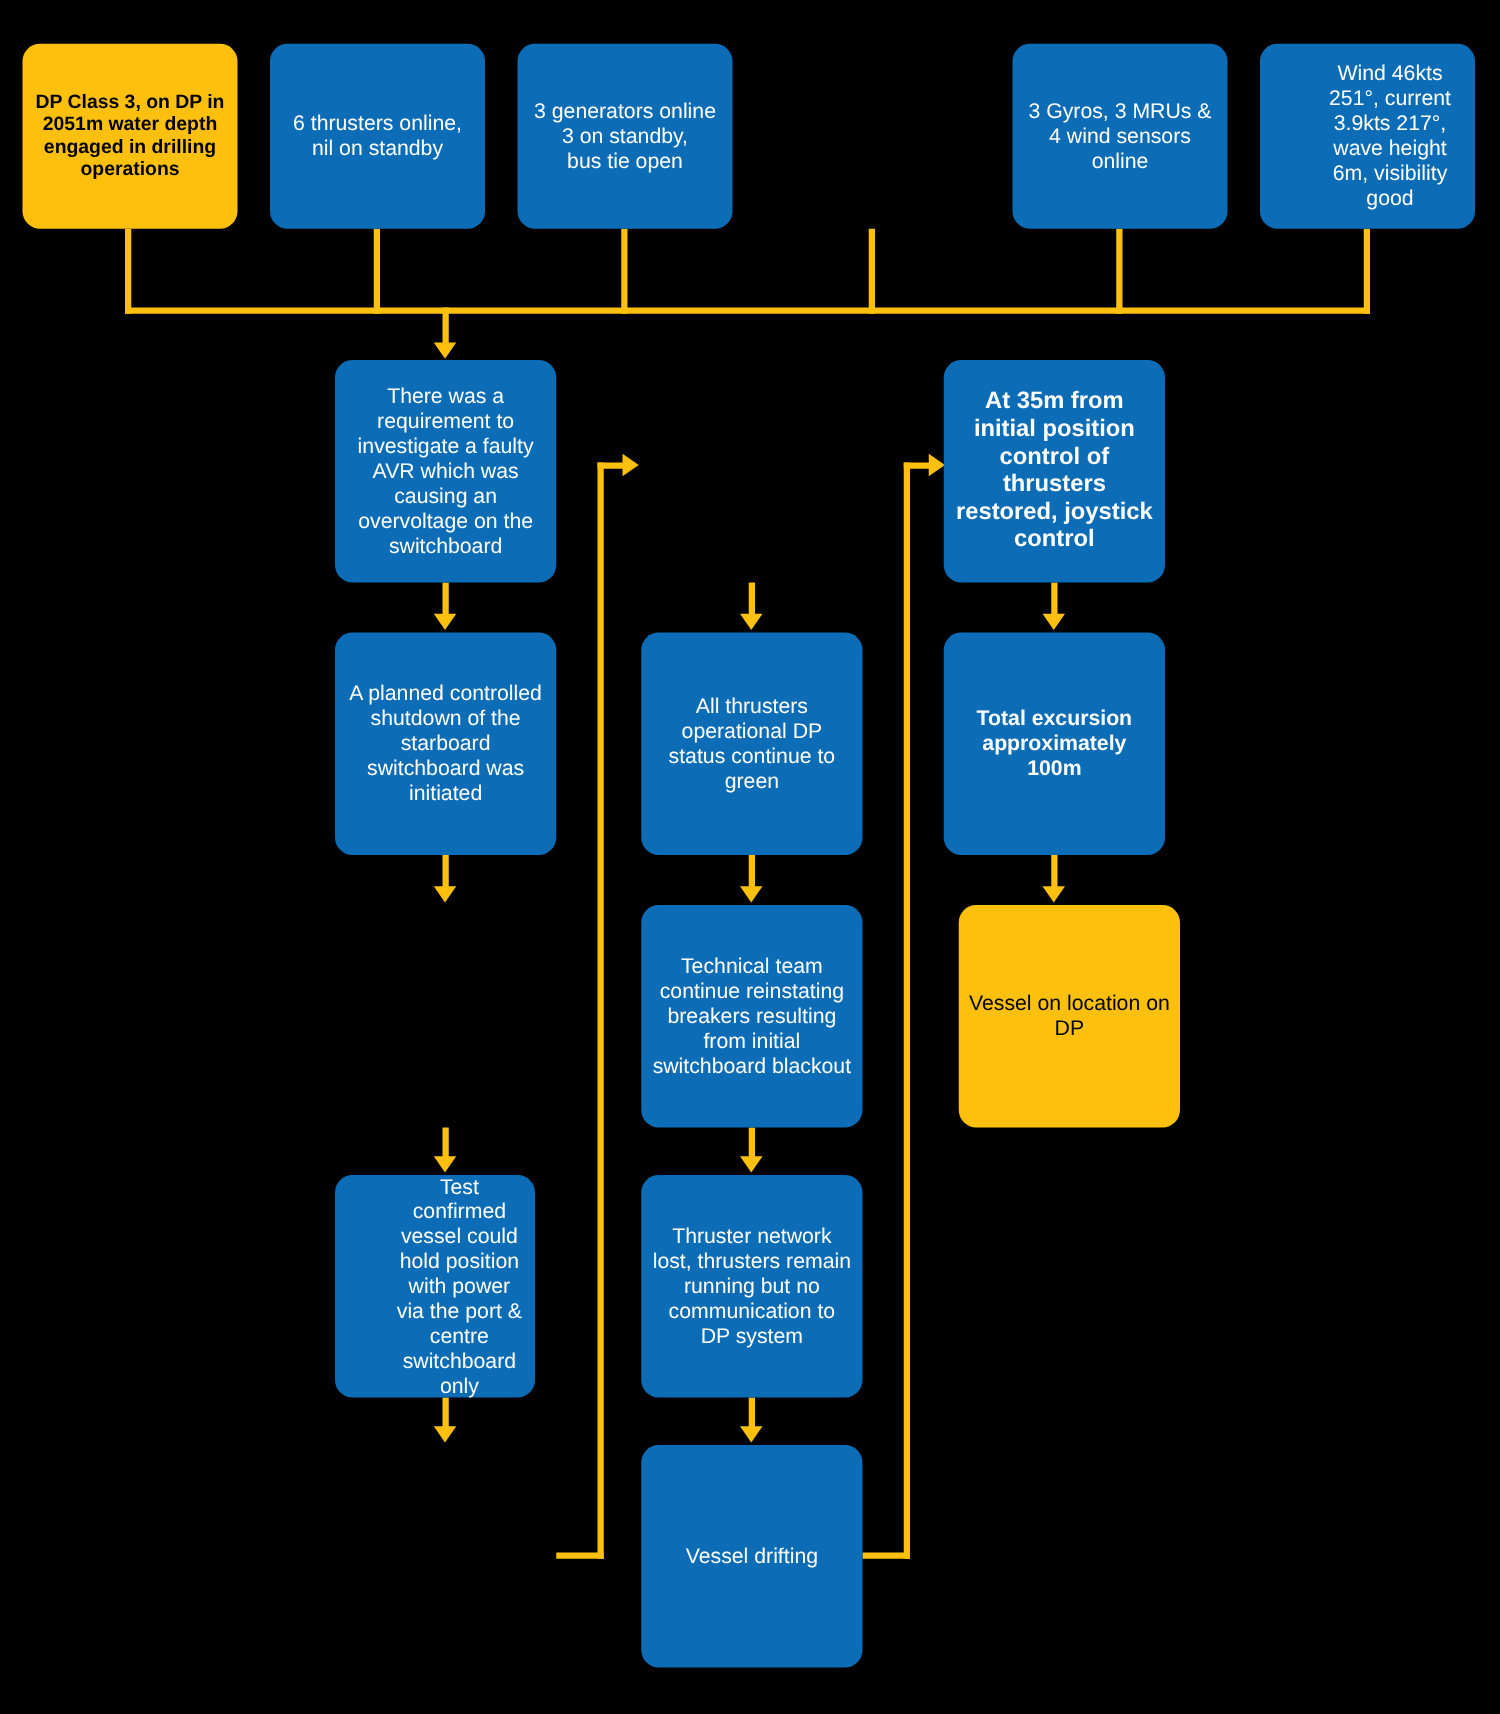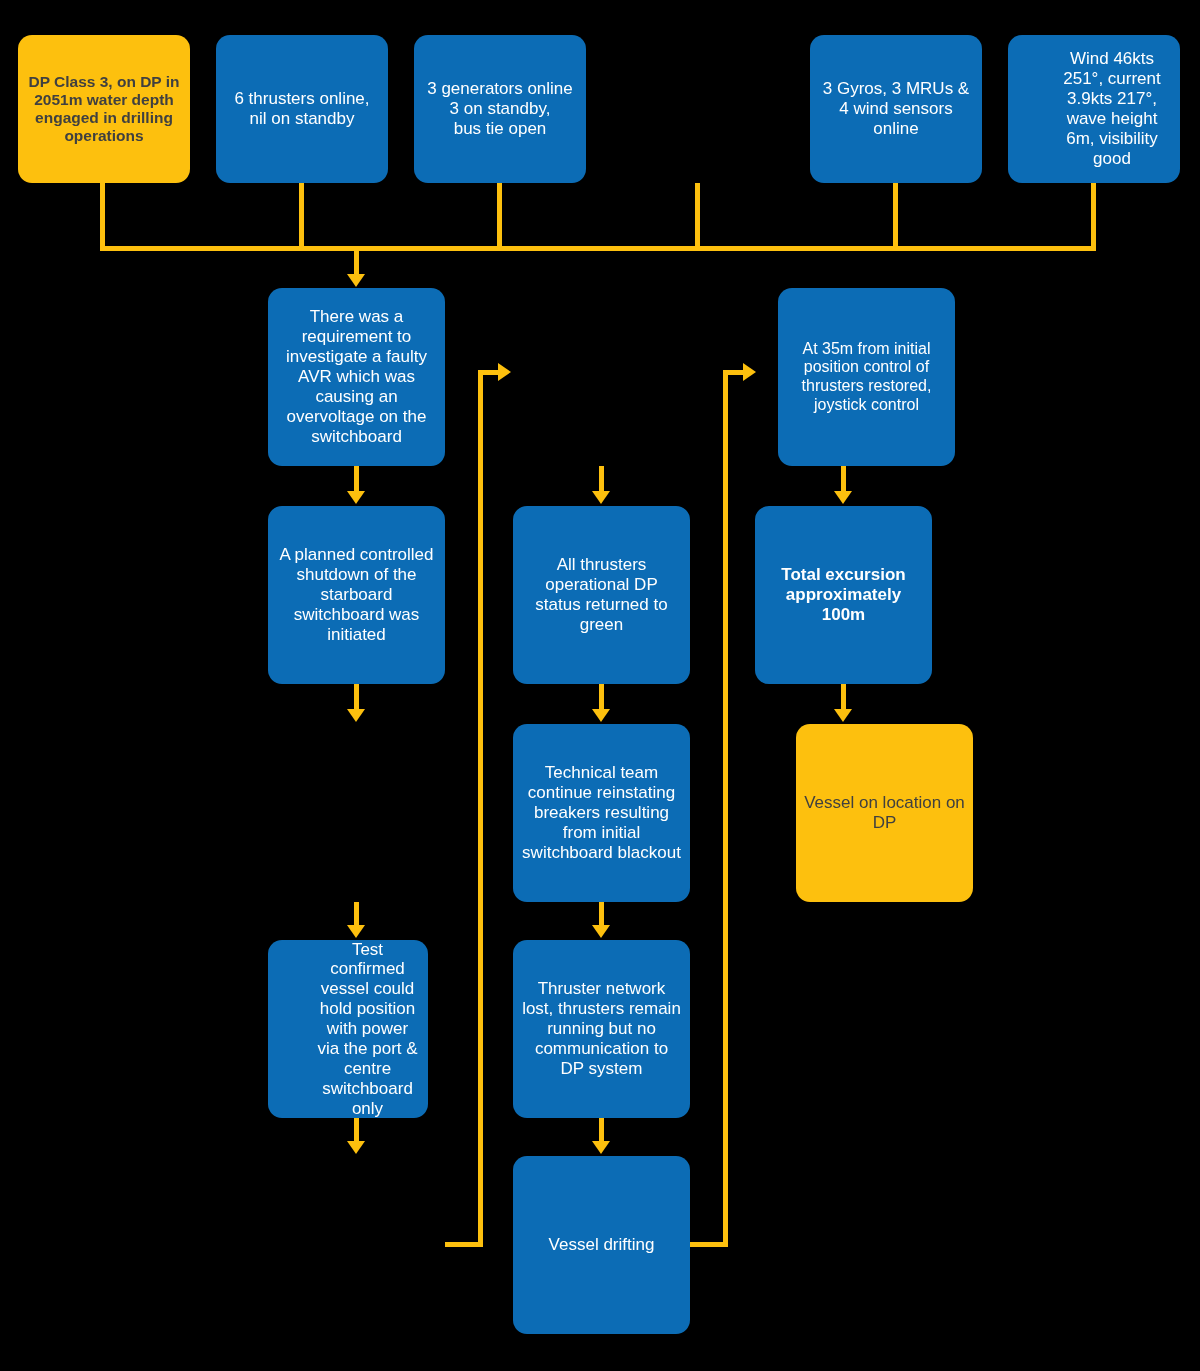--- a/index.html
+++ b/index.html
@@ -30,21 +30,21 @@
     padding: 6px 8px;
     white-space: pre-line;
     z-index: 3;
   }
   .node.blue {
     background: #0C6CB5;
     color: #FFFFFF;
   }
   .node.yellow {
     background: #FDC00E;
-    color: #404040;
+    color: #000000;
   }
   .node .txt {
     display: block;
     width: 100%;
   }
   .conn {
     position: absolute;
     background: #FDC00E;
     z-index: 1;
   }
@@ -127,21 +127,21 @@
   <div class="arrowhead down" style="left:347px; top:709px;"></div>
 
   <div class="conn" style="left:354px; top:902px; width:5px; height:25px;"></div>
   <div class="arrowhead down" style="left:347px; top:925px;"></div>
 
   <div class="conn" style="left:354px; top:1118px; width:5px; height:25px;"></div>
   <div class="arrowhead down" style="left:347px; top:1141px;"></div>
 
 
   <div class="node blue" style="left:513px; top:506px; width:177px; height:178px; font-size:17px; font-weight:400;">
-    <span class="txt">All thrusters operational DP status returned to green</span>
+    <span class="txt">All thrusters operational DP status continue to green</span>
   </div>
 
   <div class="node blue" style="left:513px; top:724px; width:177px; height:178px; font-size:17px; font-weight:400;">
     <span class="txt">Technical team continue reinstating breakers resulting from initial switchboard blackout</span>
   </div>
 
   <div class="node blue" style="left:513px; top:940px; width:177px; height:178px; font-size:17px; font-weight:400;">
     <span class="txt">Thruster network lost, thrusters remain running but no communication to DP system</span>
   </div>
 
@@ -154,29 +154,29 @@
 
   <div class="conn" style="left:599px; top:684px; width:5px; height:27px;"></div>
   <div class="arrowhead down" style="left:592px; top:709px;"></div>
 
   <div class="conn" style="left:599px; top:902px; width:5px; height:25px;"></div>
   <div class="arrowhead down" style="left:592px; top:925px;"></div>
 
   <div class="conn" style="left:599px; top:1118px; width:5px; height:25px;"></div>
   <div class="arrowhead down" style="left:592px; top:1141px;"></div>
 
-  <div class="node blue" style="left:755px; top:288px; width:177px; height:178px; font-size:16px; font-weight:400;margin-left:23px;">
+  <div class="node blue" style="left:755px; top:288px; width:177px; height:178px; font-size:19px; font-weight:700;">
     <span class="txt">At 35m from initial position control of thrusters restored, joystick control</span>
   </div>
 
   <div class="node blue" style="left:755px; top:506px; width:177px; height:178px; font-size:17px; font-weight:700;">
     <span class="txt">Total excursion approximately 100m</span>
   </div>
 
-  <div class="node yellow" style="left:796px; top:724px; width:177px; height:178px; font-size:17px; font-weight:400;">
+  <div class="node yellow" style="left:767px; top:724px; width:177px; height:178px; font-size:17px; font-weight:400;">
     <span class="txt">Vessel on location on DP</span>
   </div>
 
   <div class="conn" style="left:841px; top:466px; width:5px; height:27px;"></div>
   <div class="arrowhead down" style="left:834px; top:491px;"></div>
 
   <div class="conn" style="left:841px; top:684px; width:5px; height:27px;"></div>
   <div class="arrowhead down" style="left:834px; top:709px;"></div>
 
   <div class="conn" style="left:445px; top:1242px; width:38px; height:5px;"></div>

